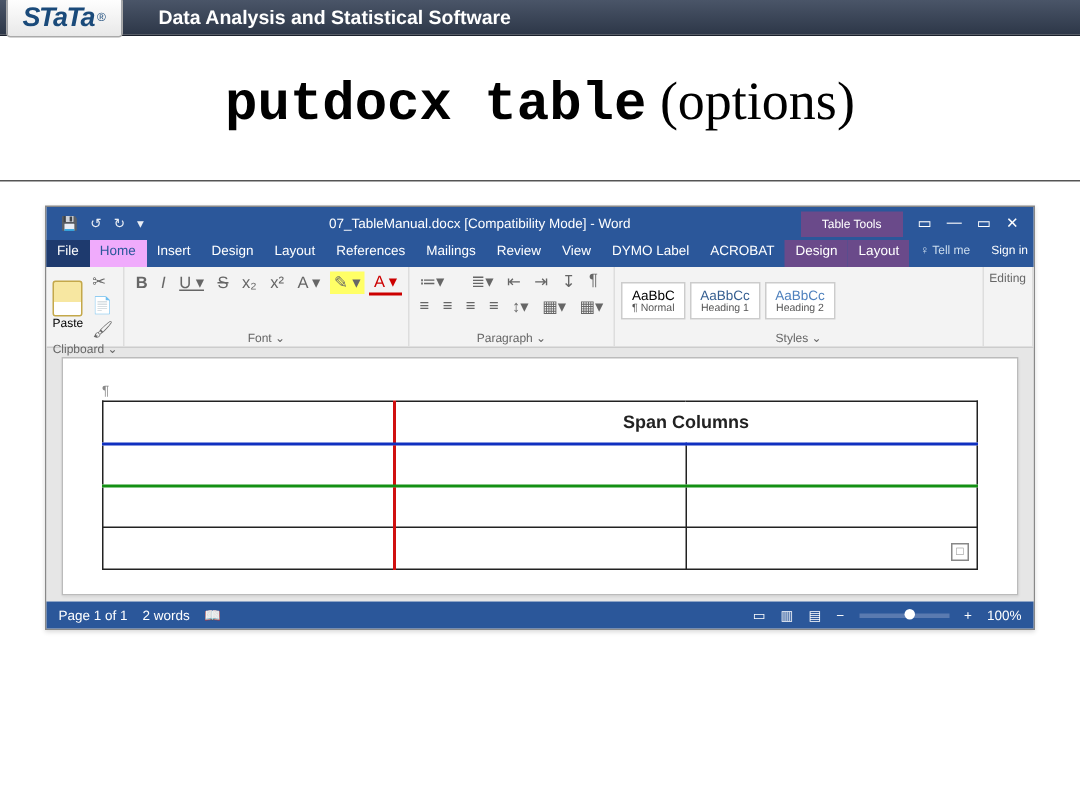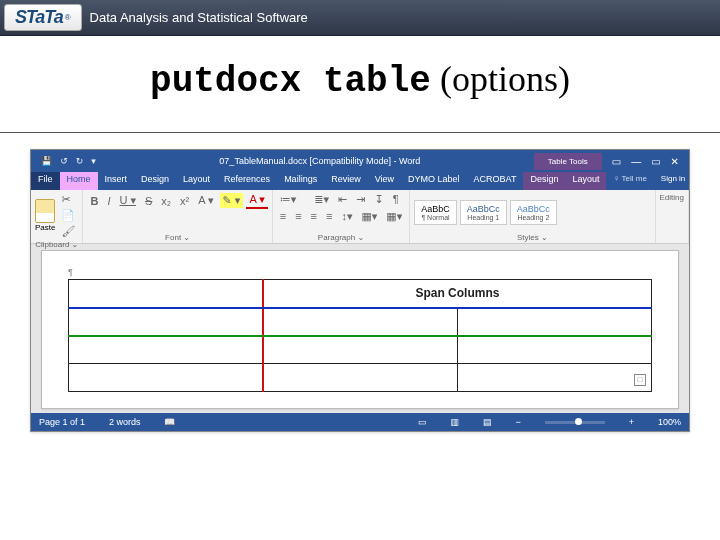--- a/index.html
+++ b/index.html
@@ -9,21 +9,21 @@
     background: #fff;
     font-family: Arial, sans-serif;
     overflow: hidden;
   }
   
   
   .stata-header {
     display: flex;
     align-items: center;
     background: linear-gradient(to bottom, #4a5568, #2d3748);
-    height: 36px;
+    height: 24px;
     border-bottom: 1px solid #1a202c;
   }
   .stata-logo-box {
     background: linear-gradient(to bottom, #fff, #e8e8e8);
     padding: 2px 10px;
     margin-left: 4px;
     border-radius: 3px;
     border: 1px solid #aaa;
     display: flex;
     align-items: center;
@@ -38,22 +38,22 @@
   }
   .stata-reg {
     font-size: 8px;
     color: #1a4a7a;
     vertical-align: super;
     margin-left: 2px;
   }
   .stata-tagline {
     color: #fff;
     font-size: 13px;
-    margin-left: 8px;
-    font-weight: 400;
+    margin-left: 24px;
+    font-weight: 700;
   }
   
   
   .slide-title {
     text-align: center;
     font-size: 36px;
     padding: 22px 0 30px 0;
     border-bottom: 1px solid #555;
     margin: 0 0 8px 0;
     font-family: "Courier New", monospace;
@@ -246,21 +246,21 @@
   
   
   .status {
     display: flex;
     align-items: center;
     background: #2b579a;
     color: #fff;
     font-size: 9px;
     height: 18px;
     padding: 0 8px;
-    gap: 24px;
+    gap: 10px;
   }
   .status .spacer { flex: 1; }
   .slider {
     width: 60px; height: 3px;
     background: #5a7ab0;
     position: relative;
   }
   .slider::after {
     content: '';
     position: absolute;

